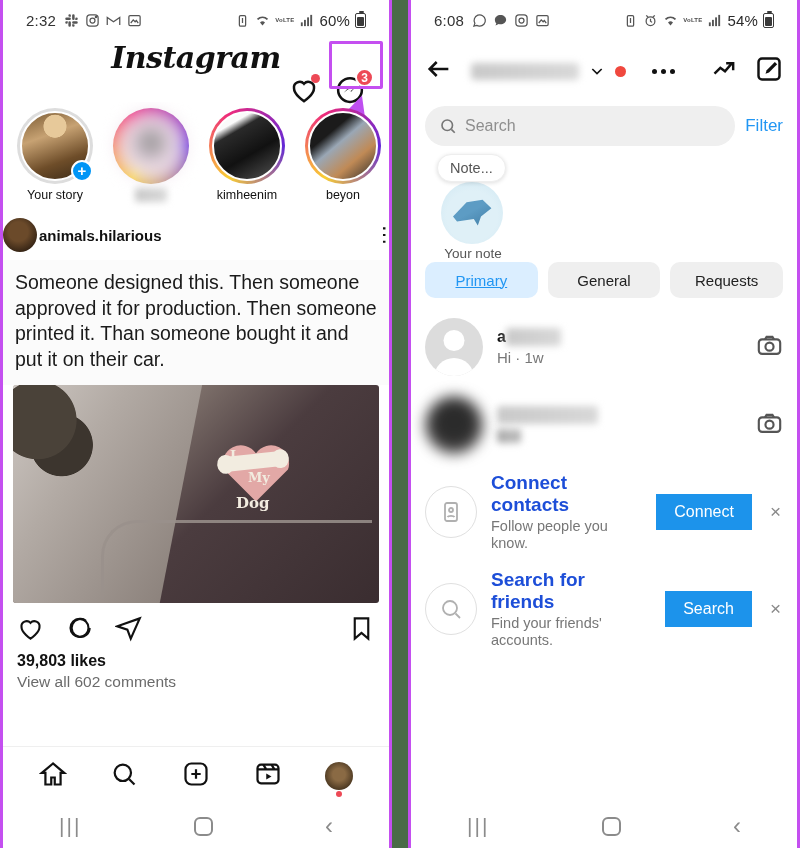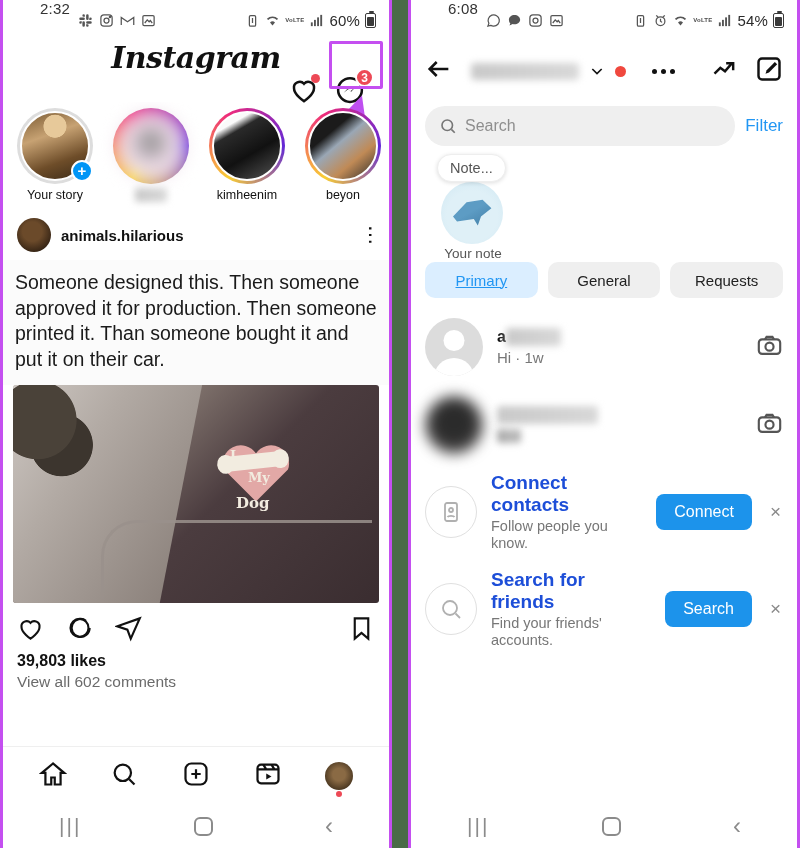--- a/index.html
+++ b/index.html
@@ -11,22 +11,22 @@
   }
   .stage { position: relative; width: 800px; height: 848px; display: flex; background:#4a6b47; }
 
   .phone { position: relative; height: 848px; background:#fff; overflow:hidden;
            border-left:3px solid #c44ff0; border-right:3px solid #c44ff0; }
   .phone-left  { width: 392px; }
   .divider { width: 16px; background:#4a6b47; height:848px; }
   .phone-right { width: 392px; }
 
   
-  .statusbar { height: 40px; display:flex; padding: 0 13px;
-               font-size: 15px; color:#2b2b2b; letter-spacing:.2px;margin-left:24px; }
+  .statusbar { height: 40px; display:flex; align-items:center; padding: 0 23px;
+               font-size: 15px; color:#2b2b2b; letter-spacing:.2px; }
   .sb-time { font-size:15px; color:#333; margin-right:8px; }
   .sb-left-icons { display:flex; align-items:center; gap:6px; }
   .sb-right { margin-left:auto; display:flex; align-items:center; gap:5px; }
   .sb-ico { width:15px; height:15px; display:inline-block; color:#4a4a4a; }
   .sb-ico svg { width:100%; height:100%; display:block; }
   .sb-pct { font-size:15px; color:#2b2b2b; }
   .batt { width:11px; height:15px; border:1.6px solid #3a3a3a; border-radius:2px; position:relative; }
   .batt:before{content:"";position:absolute;left:2.5px;top:-3px;width:5px;height:2px;background:#3a3a3a;border-radius:1px;}
   .batt:after{content:"";position:absolute;left:1px;right:1px;bottom:1px;height:9px;background:#3a3a3a;border-radius:1px;}
   .volte { font-size:6px; line-height:6px; text-align:center; color:#4a4a4a; font-weight:bold; }
@@ -63,21 +63,21 @@
   .ph-opera { background:
      radial-gradient(circle at 50% 20%, #e7c99a 0 18%, transparent 19%),
      linear-gradient(160deg,#7a5a32 0%, #c7a273 35%, #6e4d29 70%, #3b2a17 100%); }
   .ph-pink { background: radial-gradient(circle at 50% 45%, #8b8b8b 0 10%, #e6d4e0 40%, #f3e6f0 75%); }
   .ph-kim { background: linear-gradient(150deg,#fafafa 0 20%, #2a2a2a 30%, #111 60%, #555 100%); }
   .ph-bey { background: linear-gradient(140deg,#1b1b1b 0 30%, #9aa7b5 45%, #c08a56 70%, #2a2a2a 100%); }
   .ph-dog { background: radial-gradient(circle at 45% 40%, #6b4a2a 0 35%, #2e1f12 80%); }
   .ph-cat { background: radial-gradient(circle at 50% 45%, #8a6a44 0 30%, #3a2a18 85%); }
 
   
-  .post-head { display:flex; align-items:center; padding: 8px 14px; gap:10px; }
+  .post-head { display:flex; align-items:center; padding: 8px 0; gap:2px; }
   .post-av { width:34px; height:34px; border-radius:50%; overflow:hidden; }
   .post-user { font-size:15px; font-weight:bold; color:#111; }
   .post-more { margin-left:auto; color:#111; font-size:20px; letter-spacing:1px; line-height:8px;
                writing-mode:vertical-rl; text-align:center; }
   .post-text { padding: 10px 12px 12px; font-size:19.5px; line-height:1.32; color:#1a1a1a;
                background:#fbfbfb; }
   .post-img { margin: 0 10px; height:218px; border-radius:3px; position:relative; overflow:hidden;
               background: linear-gradient(135deg,#b9b2ad 0%,#8d8078 25%,#4b3c3f 55%,#3a2d30 100%); }
   .windshield { position:absolute; left:-6%; top:-4%; width:52%; height:108%;
                 background:linear-gradient(115deg,#cfc9c4 0%,#b2aaa4 40%,#8c827c 100%);
@@ -170,21 +170,21 @@
   .cam svg { width:27px; height:27px; stroke:#555; fill:none; stroke-width:1.9; }
 
   .find-title { padding: 12px 14px 6px; font-size:18px; color:#111; }
   .sug-row { display:flex; align-items:center; gap:14px; padding: 8px 12px 8px 14px; }
   .sug-ico { width:52px; height:52px; border-radius:50%; border:1px solid #e0e0e0; display:flex;
              align-items:center; justify-content:center; flex:0 0 52px; }
   .sug-ico svg { width:24px; height:24px; stroke:#b0b0b0; fill:none; stroke-width:1.8; }
   .sug-info { flex:1; min-width:0; }
   .sug-title { font-size:19px; font-weight:bold; color:#1d4ed8; }
   .sug-sub { font-size:14.5px; color:#777; line-height:1.2; margin-top:2px; }
-  .btn-blue { background:#1c93eb; color:#fff; border:none; border-radius:8px; padding:9px 18px;
+  .btn-blue { background:#1c93eb; color:#fff; border:none; border-radius:0; padding:9px 18px;
               font-size:16px; font-family:inherit; }
   .x-close { font-size:19px; color:#8a8a8a; padding: 0 4px; }
 
   
   .ov-msgbtn { left:326px; top:41px; width:54px; height:48px; }
 
   .arrow-up { position:absolute; left:320px; top:92px; width:60px; height:62px; }
 </style>
 </head>
 <body>

